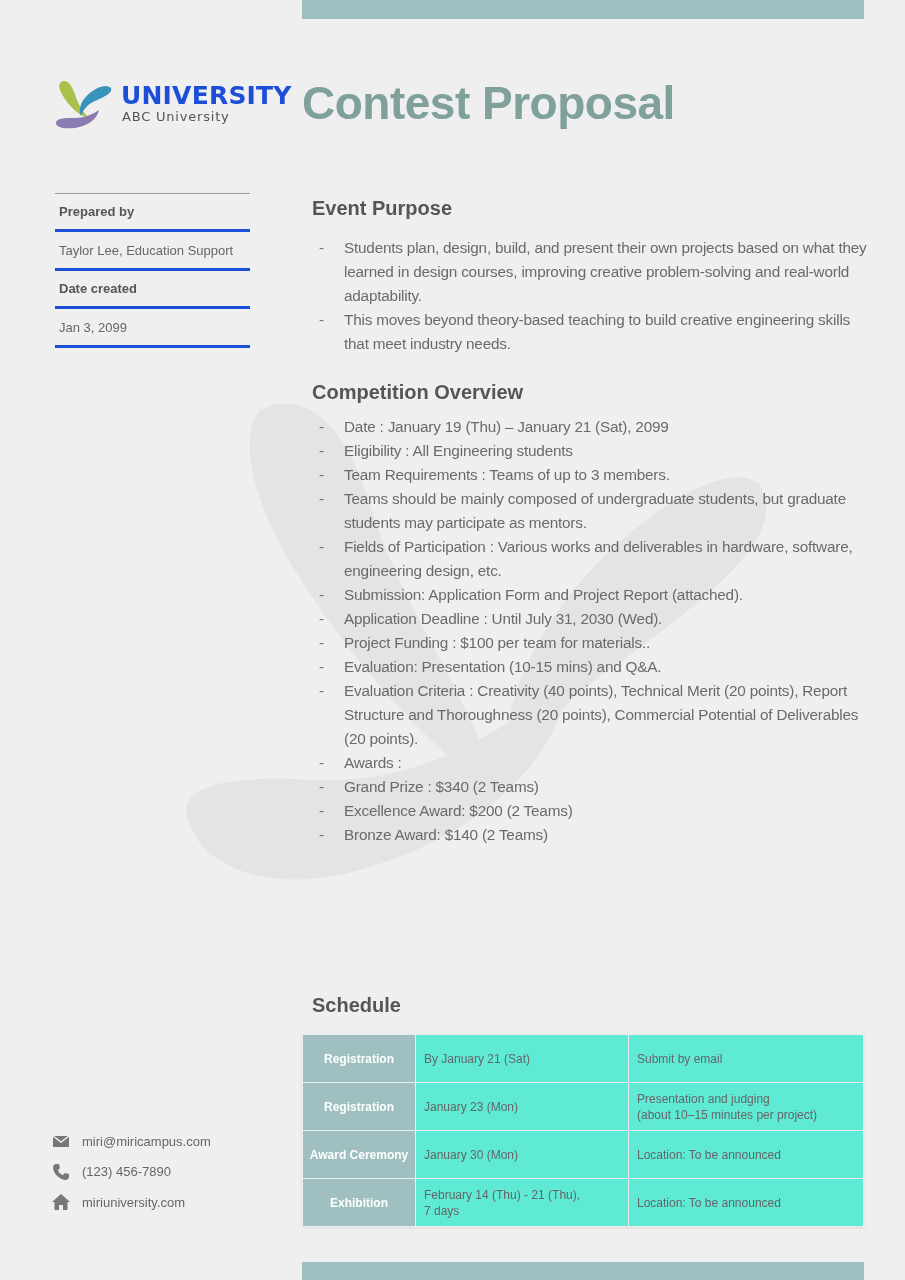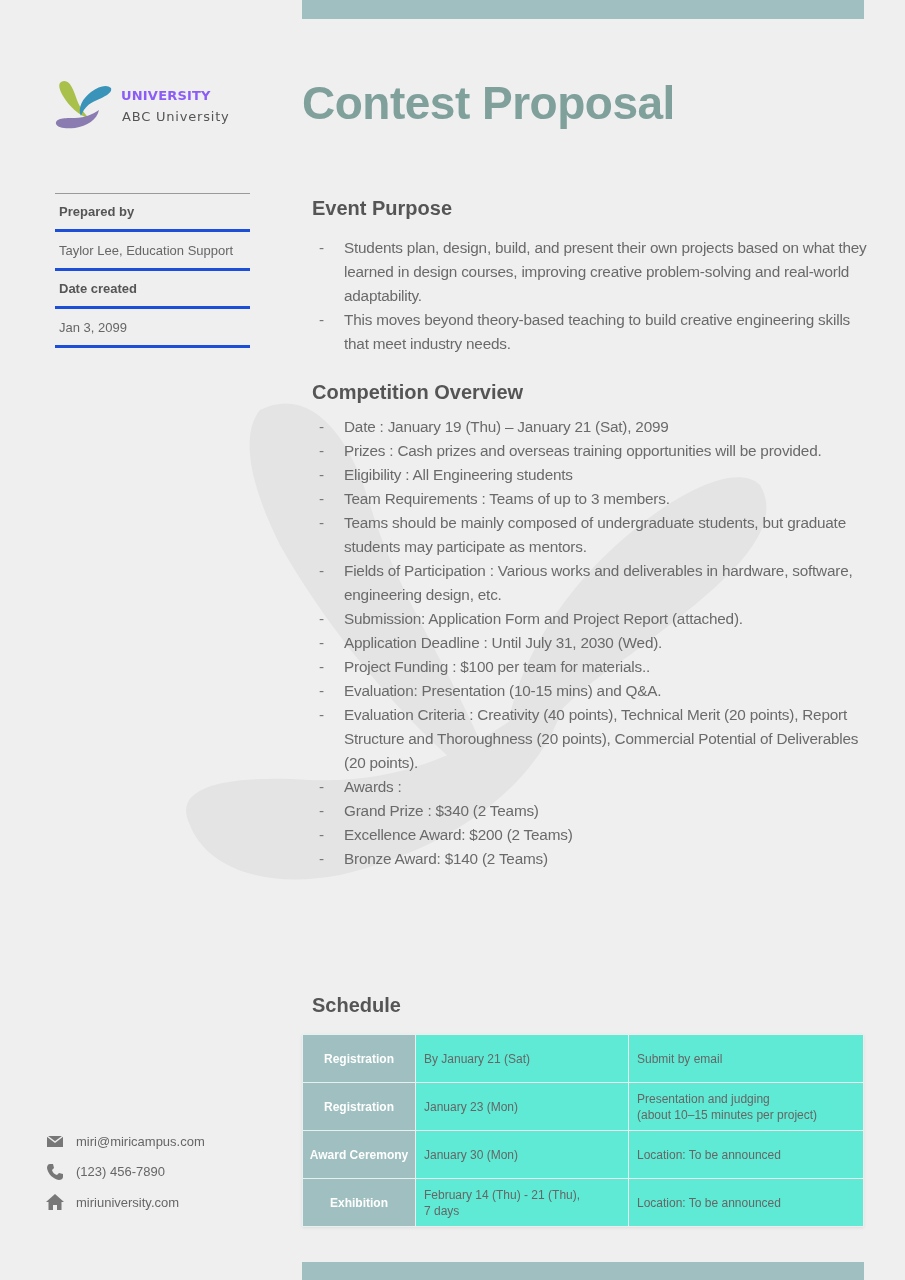--- a/index.html
+++ b/index.html
@@ -25,42 +25,42 @@
     }
     
     .logo {
       position: absolute; left: 55px; top: 78px; width: 200px; height: 52px;
       display: flex; align-items: center;
     }
     .logo-mark { width: 58px; height: 52px; flex: none; }
     .logo-text { margin-left: 8px; }
     .logo-title {
       font-family: "DejaVu Sans", sans-serif;
-      font-weight: bold; font-size: 13px; color: #8b5cf6; letter-spacing: 0.2px;
+      font-weight: bold; font-size: 25px; color: #1d4ed8; letter-spacing: 0.2px;
       line-height: 22px;
     }
     .logo-sub {
       font-family: "DejaVu Sans", sans-serif;
       font-size: 13px; color: #555; letter-spacing: 0.8px; margin-top: 2px;
       padding-left: 1px;
     }
     
     .meta {
       position: absolute; left: 55px; top: 193px; width: 195px;
       border-top: 1px solid #9a9a9a;
     }
     .meta-row {
       height: 38px; border-bottom: 3px solid #1d4ed8;
       display: flex; align-items: center; padding-left: 4px;
       font-size: 13px; color: #666;
     }
     .meta-row.label { font-weight: bold; color: #555; }
     .meta-row.value { height: 39px; }
     
-    .contacts { position: absolute; left: 46px; top: 1126px; }
+    .contacts { position: absolute; left: 52px; top: 1126px; }
     .contact {
       display: flex; align-items: center; height: 30.5px;
       font-size: 13px; color: #666;
     }
     .contact svg { width: 18px; height: 18px; margin-right: 12px; flex: none; }
     
     .title {
       position: absolute; left: 302px; top: 76px;
       font-size: 46px; font-weight: bold; color: #7fa09b; letter-spacing: -0.5px;
     }
@@ -152,21 +152,20 @@
 
 <h2 class="section-title" style="top:197px;">Event Purpose</h2>
 <ul class="dash" style="top:236px;">
   <li>Students plan, design, build, and present their own projects based on what they learned in design courses, improving creative problem-solving and real-world adaptability.</li>
   <li>This moves beyond theory-based teaching to build creative engineering skills that meet industry needs.</li>
 </ul>
 
 <h2 class="section-title" style="top:381px;">Competition Overview</h2>
 <ul class="dash" style="top:415px;">
   <li>Date : January 19 (Thu) – January 21 (Sat), 2099</li>
-  <li>Prizes : Cash prizes and overseas training opportunities will be provided.</li>
   <li>Eligibility : All Engineering students</li>
   <li>Team Requirements : Teams of up to 3 members.</li>
   <li>Teams should be mainly composed of undergraduate students, but graduate students may participate as mentors.</li>
   <li>Fields of Participation : Various works and deliverables in hardware, software, engineering design, etc.</li>
   <li>Submission: Application Form and Project Report (attached).</li>
   <li>Application Deadline : Until July 31, 2030 (Wed).</li>
   <li>Project Funding : $100 per team for materials..</li>
   <li>Evaluation: Presentation (10-15 mins) and Q&amp;A.</li>
   <li>Evaluation Criteria : Creativity (40 points), Technical Merit (20 points), Report Structure and Thoroughness (20 points), Commercial Potential of Deliverables (20 points).</li>
   <li>Awards :</li>

